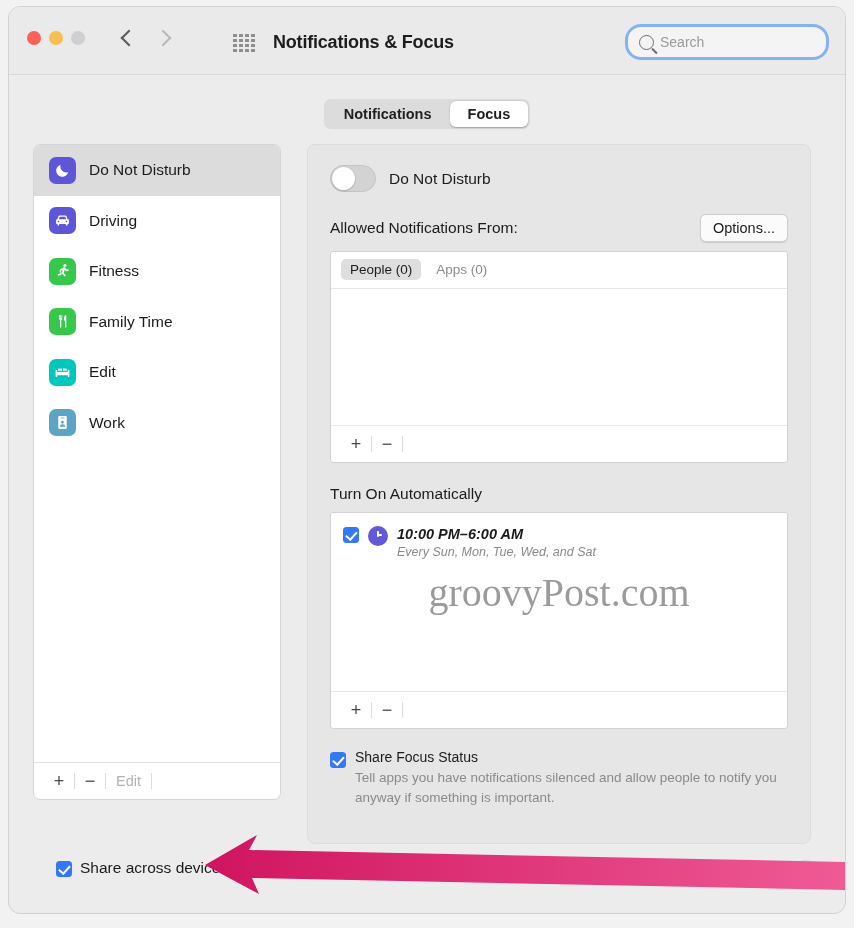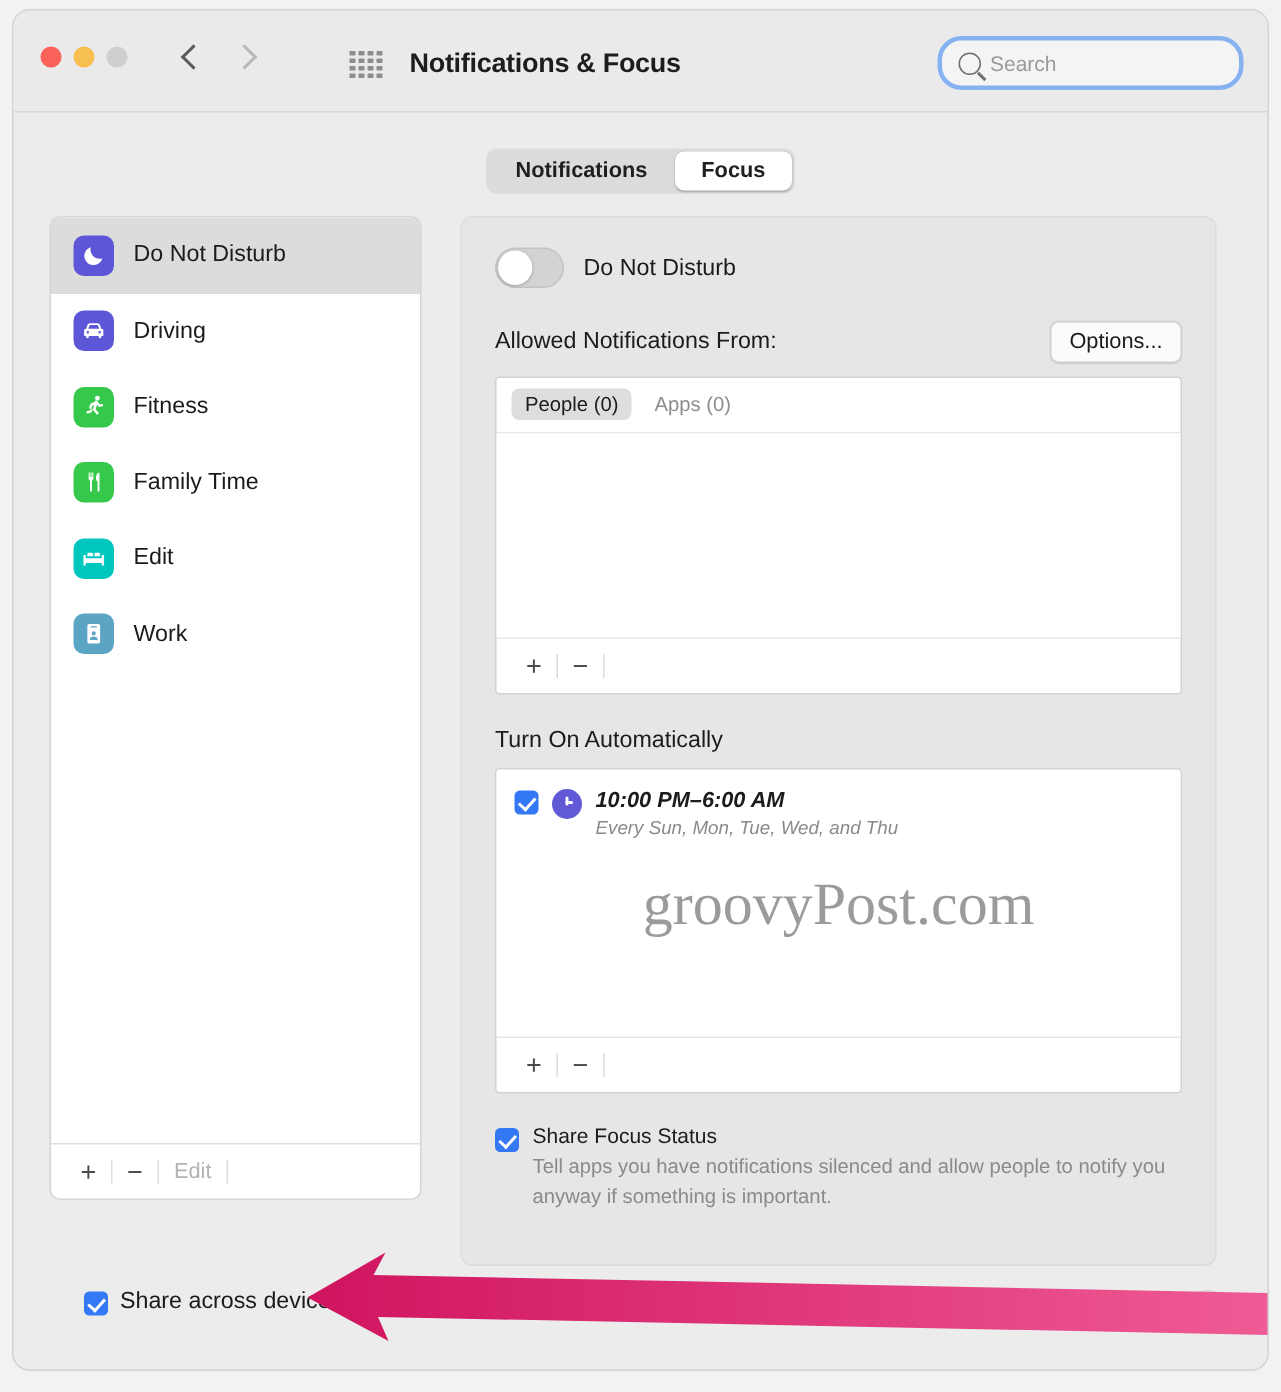--- a/index.html
+++ b/index.html
@@ -210,21 +210,21 @@
   }
   .clock::before { left: 9.2px; top: 4.5px; width: 1.6px; height: 6px; }
   .clock::after  { left: 9.2px; top: 9.5px; width: 1.6px; height: 4.5px; transform: rotate(-90deg); transform-origin: top left; }
   .sched-time { font-size: 14.5px; font-weight: 700; color: #1b1b1b; }
   .sched-days { font-size: 12.5px; color: #8a8a8a; margin-top: 2px; }
 
   .watermark {
     text-align: center;
     font-family: "Liberation Serif", serif;
     font-size: 40px; color: #9b9b9b;
-    margin-top: 20px;
+    margin-top: 10px;
   }
 
   .share-block { margin-top: 20px; display: flex; gap: 9px; align-items: flex-start; }
   .share-title { font-size: 14px; color: #1b1b1b; }
   .share-desc { font-size: 13.5px; color: #8a8a8a; line-height: 1.45; margin-top: 3px; }
 
   
   .footer { position: absolute; left: 0; right: 0; bottom: 0; height: 76px; }
   .share-devices {
     position: absolute; left: 47px; bottom: 36px;
@@ -398,21 +398,21 @@
         <span class="section-title">Turn On Automatically</span>
       </div>
 
       <div class="box">
         <div class="box-body" style="height:178px">
           <div class="sched-row">
             <span class="cb"></span>
             <span class="clock"></span>
             <span>
               <span class="sched-time">10:00 PM–6:00 AM</span>
-              <div class="sched-days">Every Sun, Mon, Tue, Wed, and Thu</div>
+              <div class="sched-days">Every Sun, Mon, Tue, Wed, and Sat</div>
             </span>
           </div>
           <div class="watermark">groovyPost.com</div>
         </div>
         <div class="box-toolbar">
           <span class="tbtn">+</span>
           <span class="tsep"></span>
           <span class="tbtn">−</span>
           <span class="tsep"></span>
         </div>

